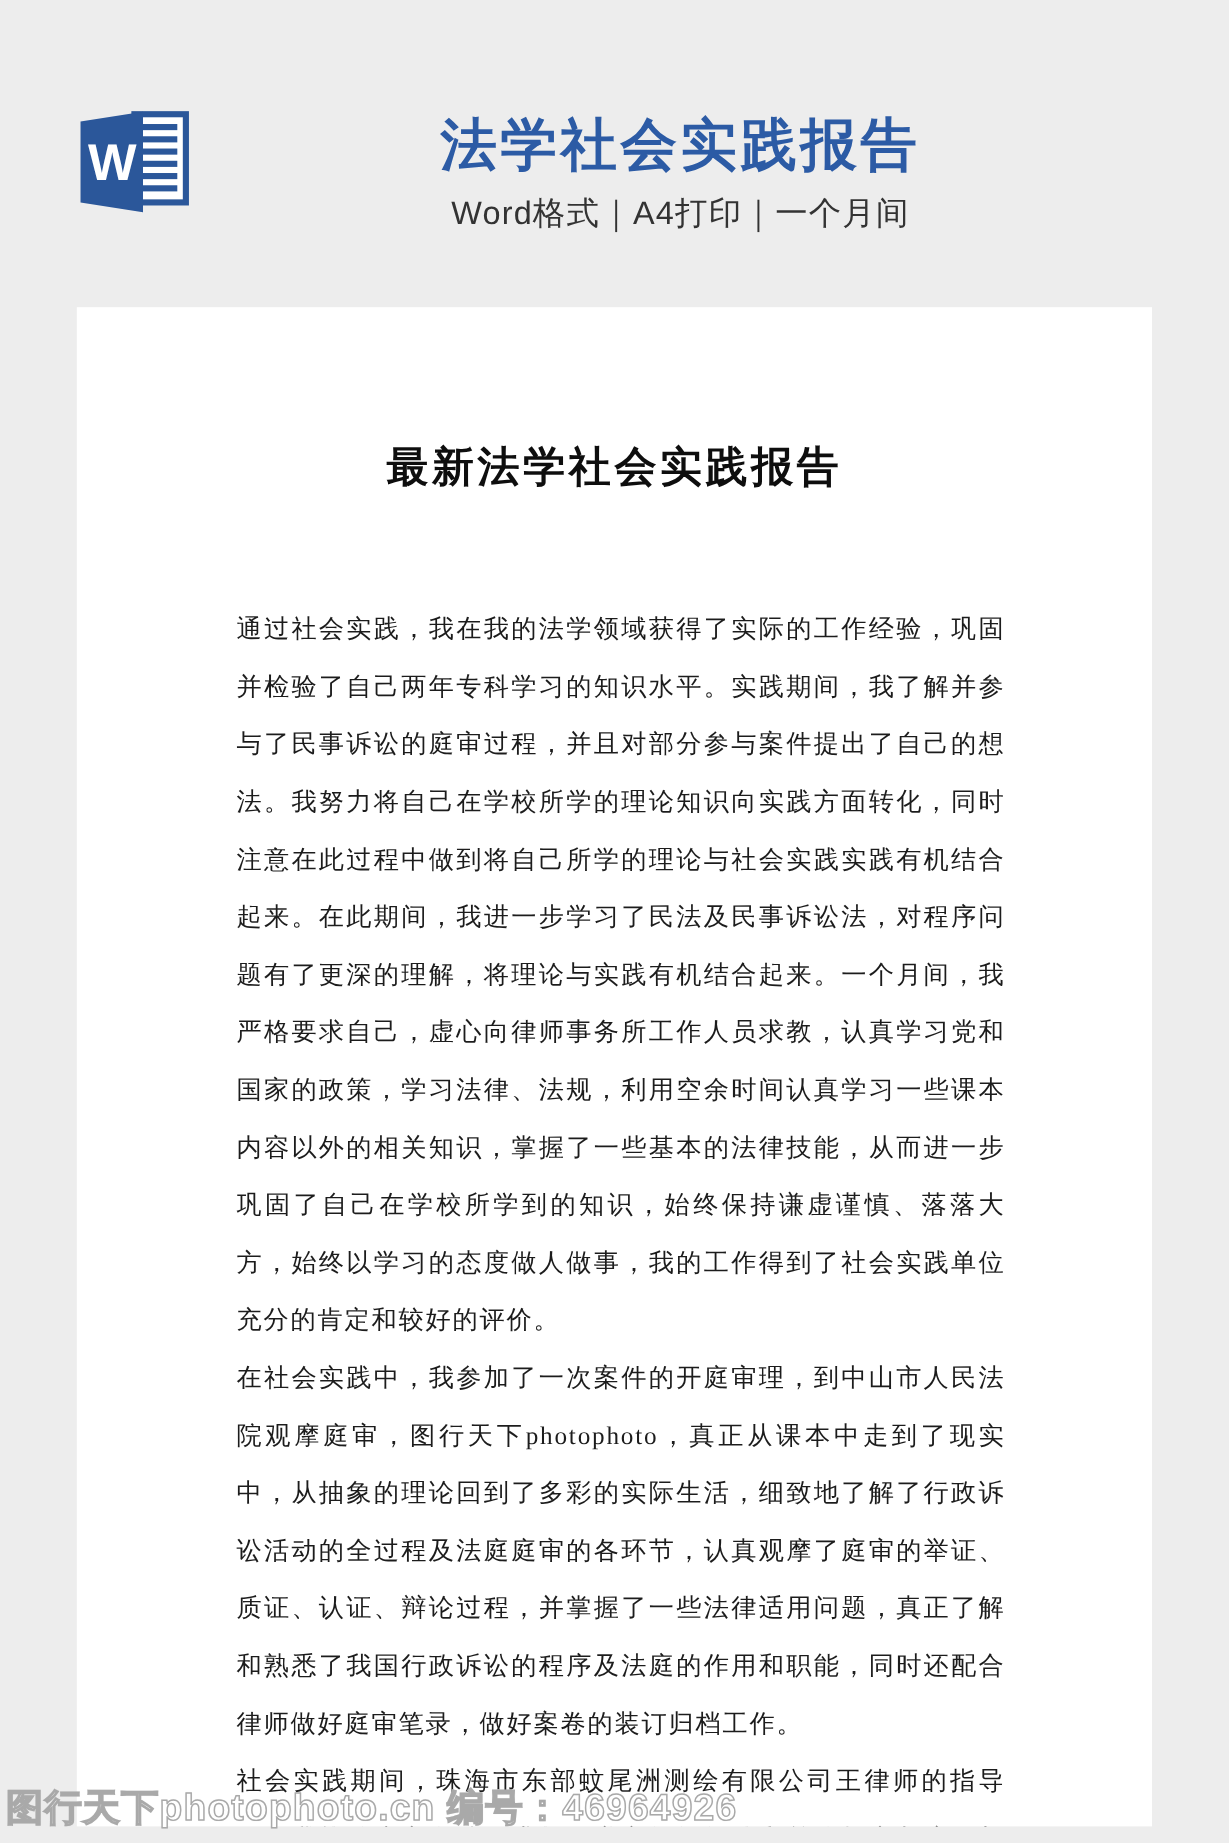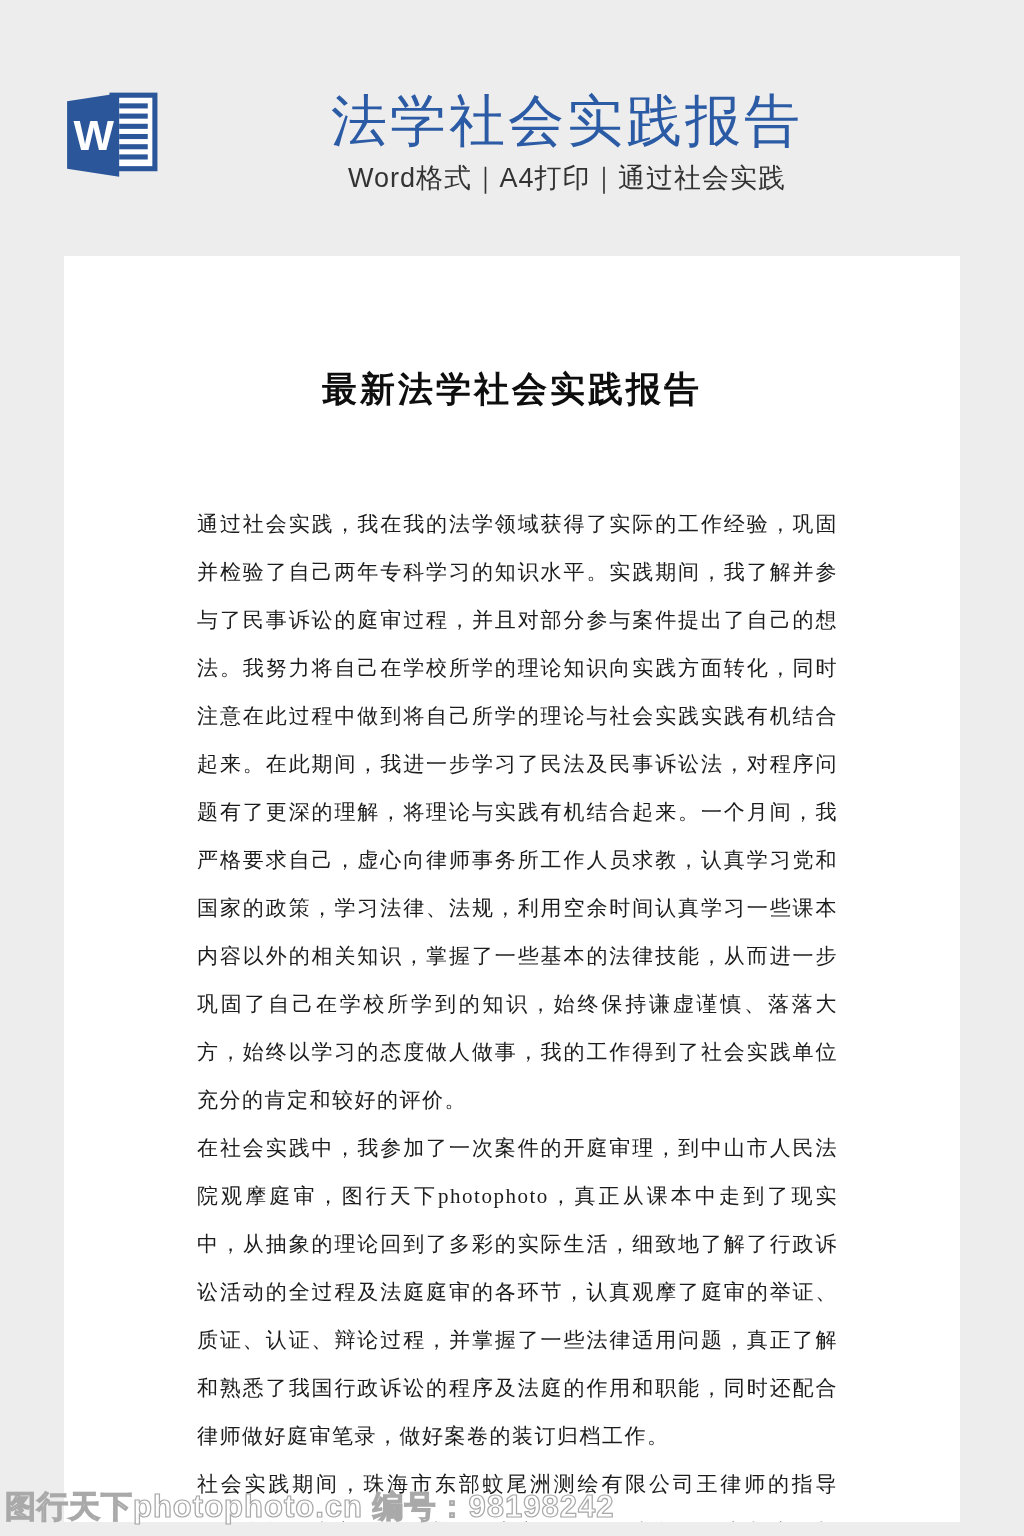--- a/index.html
+++ b/index.html
@@ -20,22 +20,22 @@
   .header { position: absolute; top: 0; left: 0; width: 1024px; height: 256px; }
   .word-icon {
     position: absolute; left: 62px; top: 90px;
     width: 98px; height: 90px;
   }
   .header-text {
     position: absolute; left: 110px; right: 0; top: 94px;
     text-align: center;
   }
   .header-title {
-    font-size: 56px; line-height: 54px;
-    font-weight: 400;
+    font-size: 47px; line-height: 54px;
+    font-weight: 700;
     color: #2c5ba5;
     letter-spacing: 3px;
   }
   .header-subtitle {
     margin-top: 14px;
     font-size: 27px; line-height: 32px;
     color: #333333;
     letter-spacing: 1px;
   }
 
@@ -99,28 +99,28 @@
           <rect x="56" y="53" width="28" height="5"></rect>
           <rect x="56" y="63" width="28" height="5"></rect>
         </g>
 
         <polygon points="5,11 56,3 56,85 5,77" fill="#2b579a"></polygon>
         <text x="31" y="59" text-anchor="middle" font-family="Liberation Sans, sans-serif" font-size="42" font-weight="bold" fill="#ffffff">W</text>
       </svg>
     </div>
     <div class="header-text">
       <div class="header-title">法学社会实践报告</div>
-      <div class="header-subtitle">Word格式｜A4打印｜通过社会实践</div>
+      <div class="header-subtitle">Word格式｜A4打印｜一个月间</div>
     </div>
   </header>
 
   <main class="doc-page">
     <h1 class="doc-title">最新法学社会实践报告</h1>
     <div class="doc-body">
       <p>通过社会实践，我在我的法学领域获得了实际的工作经验，巩固并检验了自己两年专科学习的知识水平。实践期间，我了解并参与了民事诉讼的庭审过程，并且对部分参与案件提出了自己的想法。我努力将自己在学校所学的理论知识向实践方面转化，同时注意在此过程中做到将自己所学的理论与社会实践实践有机结合起来。在此期间，我进一步学习了民法及民事诉讼法，对程序问题有了更深的理解，将理论与实践有机结合起来。一个月间，我严格要求自己，虚心向律师事务所工作人员求教，认真学习党和国家的政策，学习法律、法规，利用空余时间认真学习一些课本内容以外的相关知识，掌握了一些基本的法律技能，从而进一步巩固了自己在学校所学到的知识，始终保持谦虚谨慎、落落大方，始终以学习的态度做人做事，我的工作得到了社会实践单位充分的肯定和较好的评价。</p>
       <p>在社会实践中，我参加了一次案件的开庭审理，到中山市人民法院观摩庭审，图行天下photophoto，真正从课本中走到了现实中，从抽象的理论回到了多彩的实际生活，细致地了解了行政诉讼活动的全过程及法庭庭审的各环节，认真观摩了庭审的举证、质证、认证、辩论过程，并掌握了一些法律适用问题，真正了解和熟悉了我国行政诉讼的程序及法庭的作用和职能，同时还配合律师做好庭审笔录，做好案卷的装订归档工作。</p>
       <p>社会实践期间，珠海市东部蚊尾洲测绘有限公司王律师的指导下，我能够虚心向他人求教，遵守组织纪律和单位规章制度，与人文明交往。这段时间所学到的经验和知识大多来自王律师的教导，这是我一生中难得的宝贵财富。这次社会实践</p>
     </div>
   </main>
 
-  <div class="watermark">图行天下photophoto.cn 编号：98198242</div>
+  <div class="watermark">图行天下photophoto.cn 编号：46964926</div>
 
 </div>
 
 </body></html>

